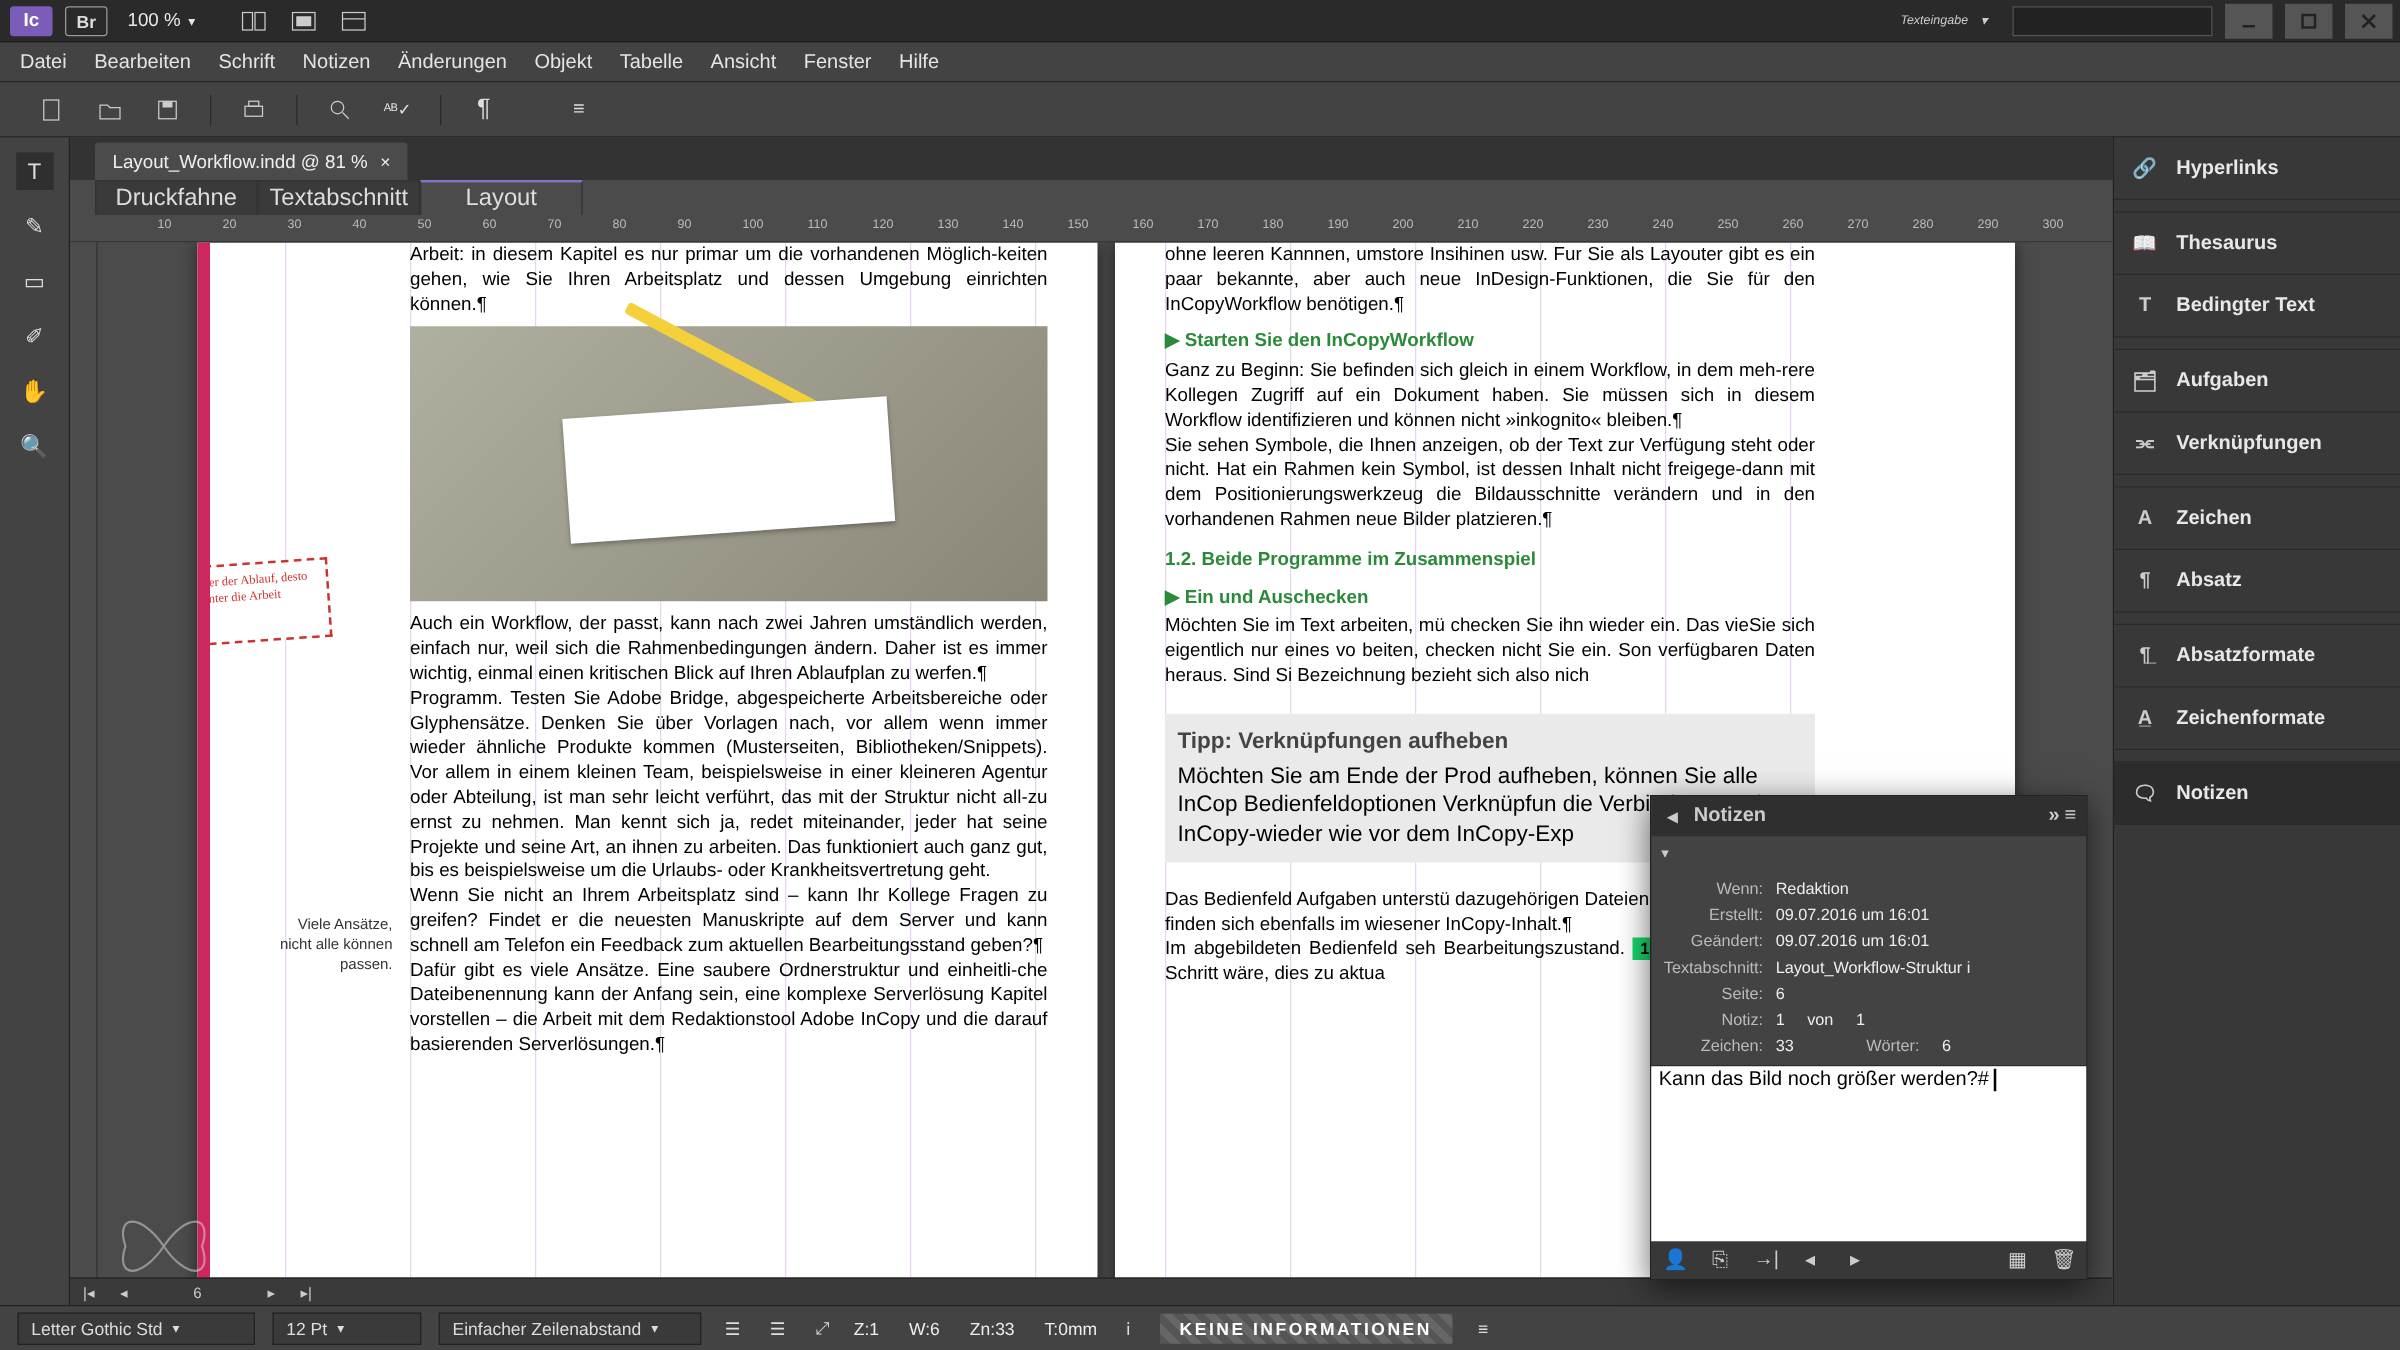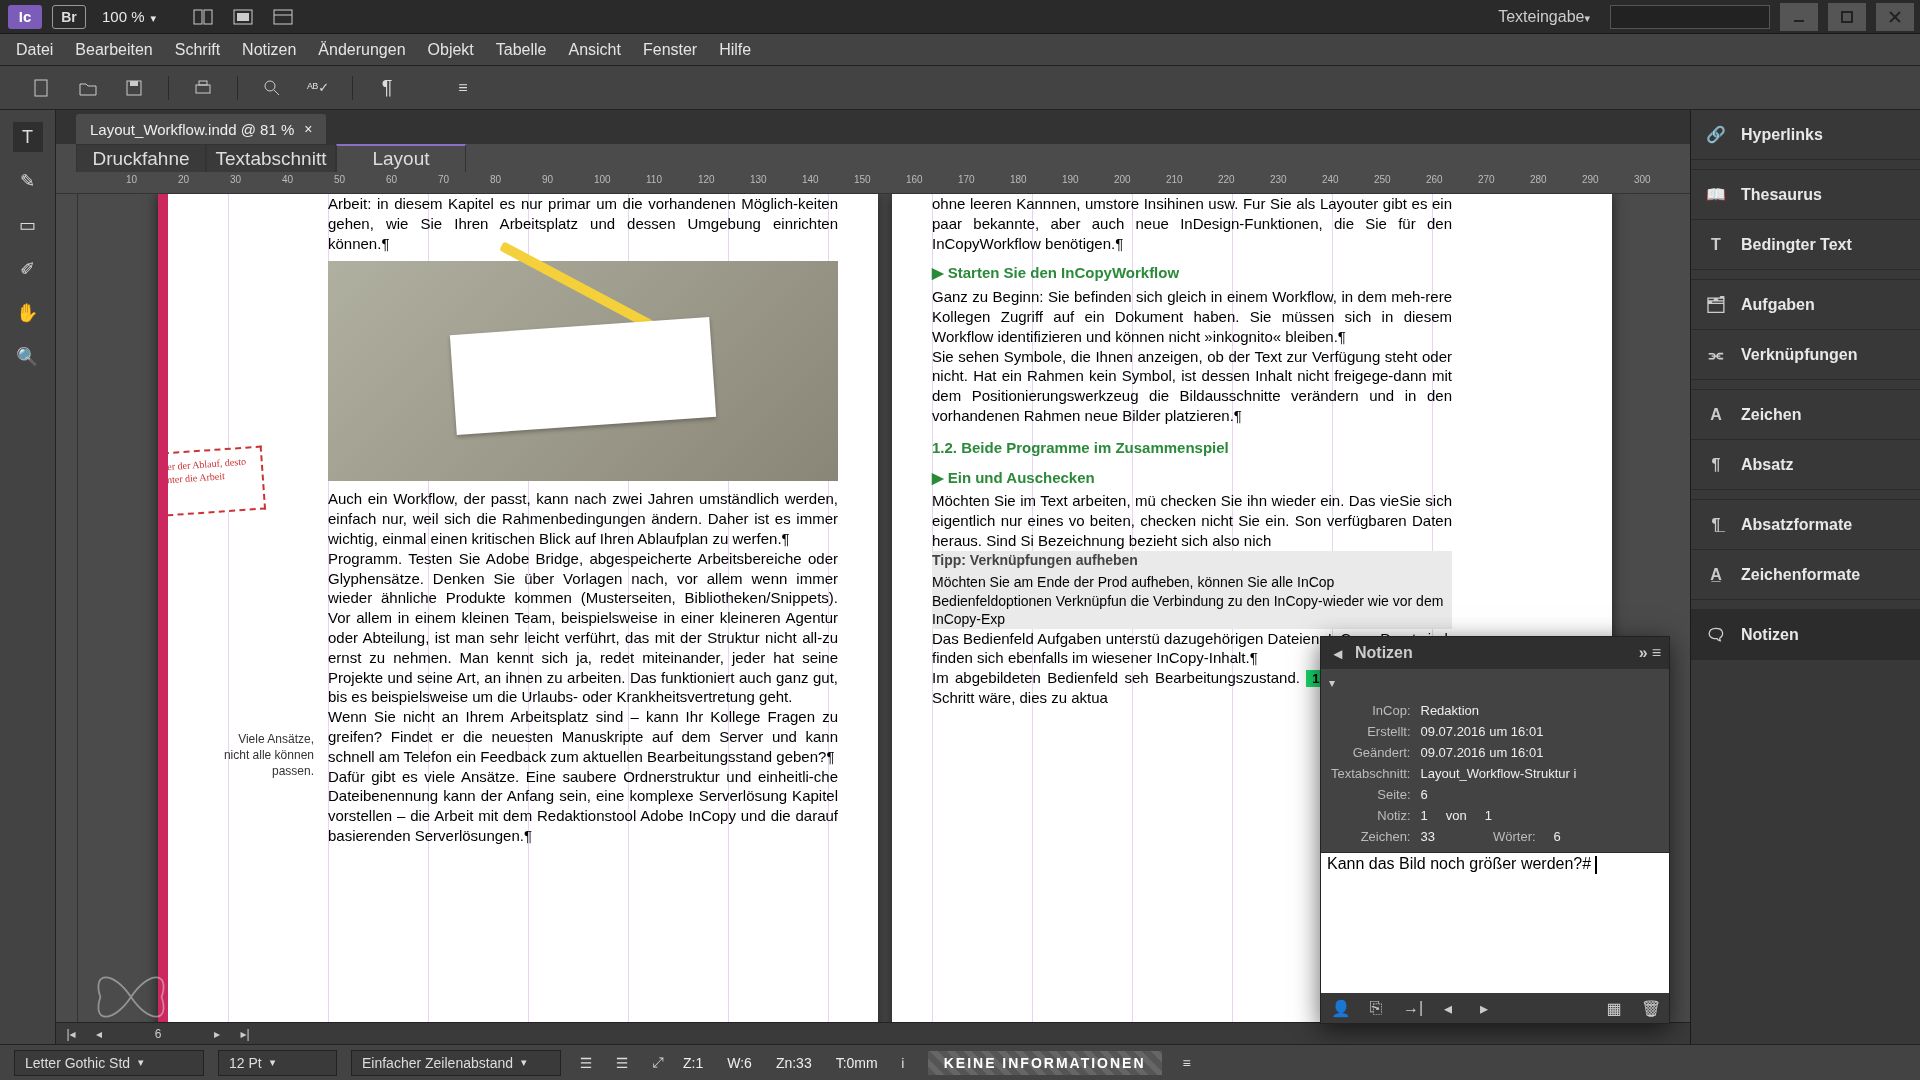--- a/index.html
+++ b/index.html
@@ -7,21 +7,21 @@
 
 
 .titlebar { height:34px; background:#2a2a2a; display:flex; align-items:center; justify-content:space-between; border-bottom:1px solid #1a1a1a; }
 .tb-left { display:flex; align-items:center; gap:10px; padding-left:8px; }
 .app-badge { width:34px; height:24px; background:#7b5cb8; color:#fff; font-weight:700; font-size:15px; display:flex; align-items:center; justify-content:center; border-radius:3px; }
 .br-badge { width:34px; height:24px; border:1px solid #999; color:#ddd; font-weight:600; font-size:14px; display:flex; align-items:center; justify-content:center; border-radius:3px; }
 .zoom-dd { display:flex; align-items:center; gap:6px; font-size:15px; padding:0 6px; color:#e8e8e8; }
 .tb-icons { display:flex; gap:18px; align-items:center; padding-left:20px; }
 .tb-ico { width:22px; height:22px; display:flex; align-items:center; justify-content:center; }
 .tb-right { display:flex; align-items:center; gap:10px; padding-right:6px; }
-.mode-dd { display:flex; align-items:center; gap:0; font-size:16px; padding:4px 10px; }
+.mode-dd { display:flex; align-items:center; gap:10px; font-size:10px; padding:4px 10px;font-style:italic; }
 .searchbox { width:160px; height:24px; background:#222; border:1px solid #555; }
 .winbtn { width:38px; height:28px; background:#555; display:flex; align-items:center; justify-content:center; }
 .winbtn.close { background:#555; }
 
 
 .menubar { height:32px; background:#434343; display:flex; align-items:center; gap:22px; padding:0 16px; font-size:16px; border-bottom:1px solid #222; }
 .menubar span { color:#e4e4e4; }
 
 
 .toolbar2 { height:44px; background:#434343; display:flex; align-items:center; gap:22px; padding:0 30px; border-bottom:1px solid #222; }
@@ -62,21 +62,21 @@
 .page-inner { position:absolute; left:40px; right:40px; top:0; bottom:0; }
 .p-text { text-align:justify; hyphens:auto; }
 .img-ph { width:100%; height:220px; background:linear-gradient(135deg,#b0b0a0,#8a8677); position:relative; margin:8px 0; }
 .img-ph::after { content:""; position:absolute; left:50%; top:50%; width:260px; height:100px; background:#fff; transform:translate(-50%,-45%) rotate(-4deg); box-shadow:0 2px 4px rgba(0,0,0,.3); }
 .pencil { position:absolute; left:32%; top:22px; width:180px; height:10px; background:#f4d13a; transform:rotate(28deg); border-radius:3px; }
 .sticky { position:absolute; left:-34px; top:256px; width:130px; height:64px; background:#fff; border:2px dashed #c33; transform:rotate(-4deg); font-size:10px; color:#c33; padding:6px; font-family:cursive; }
 .caption { font-size:12px; color:#333; text-align:right; padding-right:4px; margin-top:8px; }
 .h-green { color:#2a8a3a; font-weight:700; margin:10px 0 4px; }
 .h-green::before { content:"▶ "; color:#2a8a3a; }
 .h-sec { color:#2a8a3a; font-weight:700; margin:12px 0 4px; }
-.tipbox { background:#eaeaea; margin:0 0; font-size:14px; }
+.tipbox { background:#eaeaea; padding:10px; margin:20px 0; font-size:18px; }
 .tipbox .tiptitle { font-weight:700; color:#444; margin-bottom:4px; }
 .inline-badge { display:inline-block; background:#19d66a; color:#000; padding:0 6px; font-weight:700; font-size:13px; }
 
 
 .sidebar { width:230px; background:#383838; border-left:1px solid #1a1a1a; display:flex; flex-direction:column; }
 .side-item { height:50px; display:flex; align-items:center; gap:14px; padding:0 14px; font-size:16px; font-weight:600; color:#e8e8e8; border-bottom:1px solid #2a2a2a; }
 .side-item.active { background:#2c2c2c; }
 .side-ico { width:22px; height:22px; display:flex; align-items:center; justify-content:center; color:#ccc; }
 .side-spacer { height:10px; border-bottom:1px solid #2a2a2a; }
 
@@ -339,21 +339,21 @@
 
       <div class="notes-panel">
         <div class="np-head">
           <span class="np-toggle">◂</span>
           <span class="np-title">Notizen</span>
           <span style="letter-spacing:-4px;">»</span>
           <span>≡</span>
         </div>
         <div style="padding:4px 8px;"><span style="font-size:12px;">▾</span></div>
         <div class="np-meta">
-          <div class="lab">InCop:</div>
+          <div class="lab">Wenn:</div>
           <div class="val">Redaktion</div>
           <div class="lab">Erstellt:</div>
           <div class="val">09.07.2016 um 16:01</div>
           <div class="lab">Geändert:</div>
           <div class="val">09.07.2016 um 16:01</div>
           <div class="lab">Textabschnitt:</div>
           <div class="val">Layout_Workflow-Struktur i</div>
           <div class="lab">Seite:</div>
           <div class="val">6</div>
           <div class="lab">Notiz:</div>

